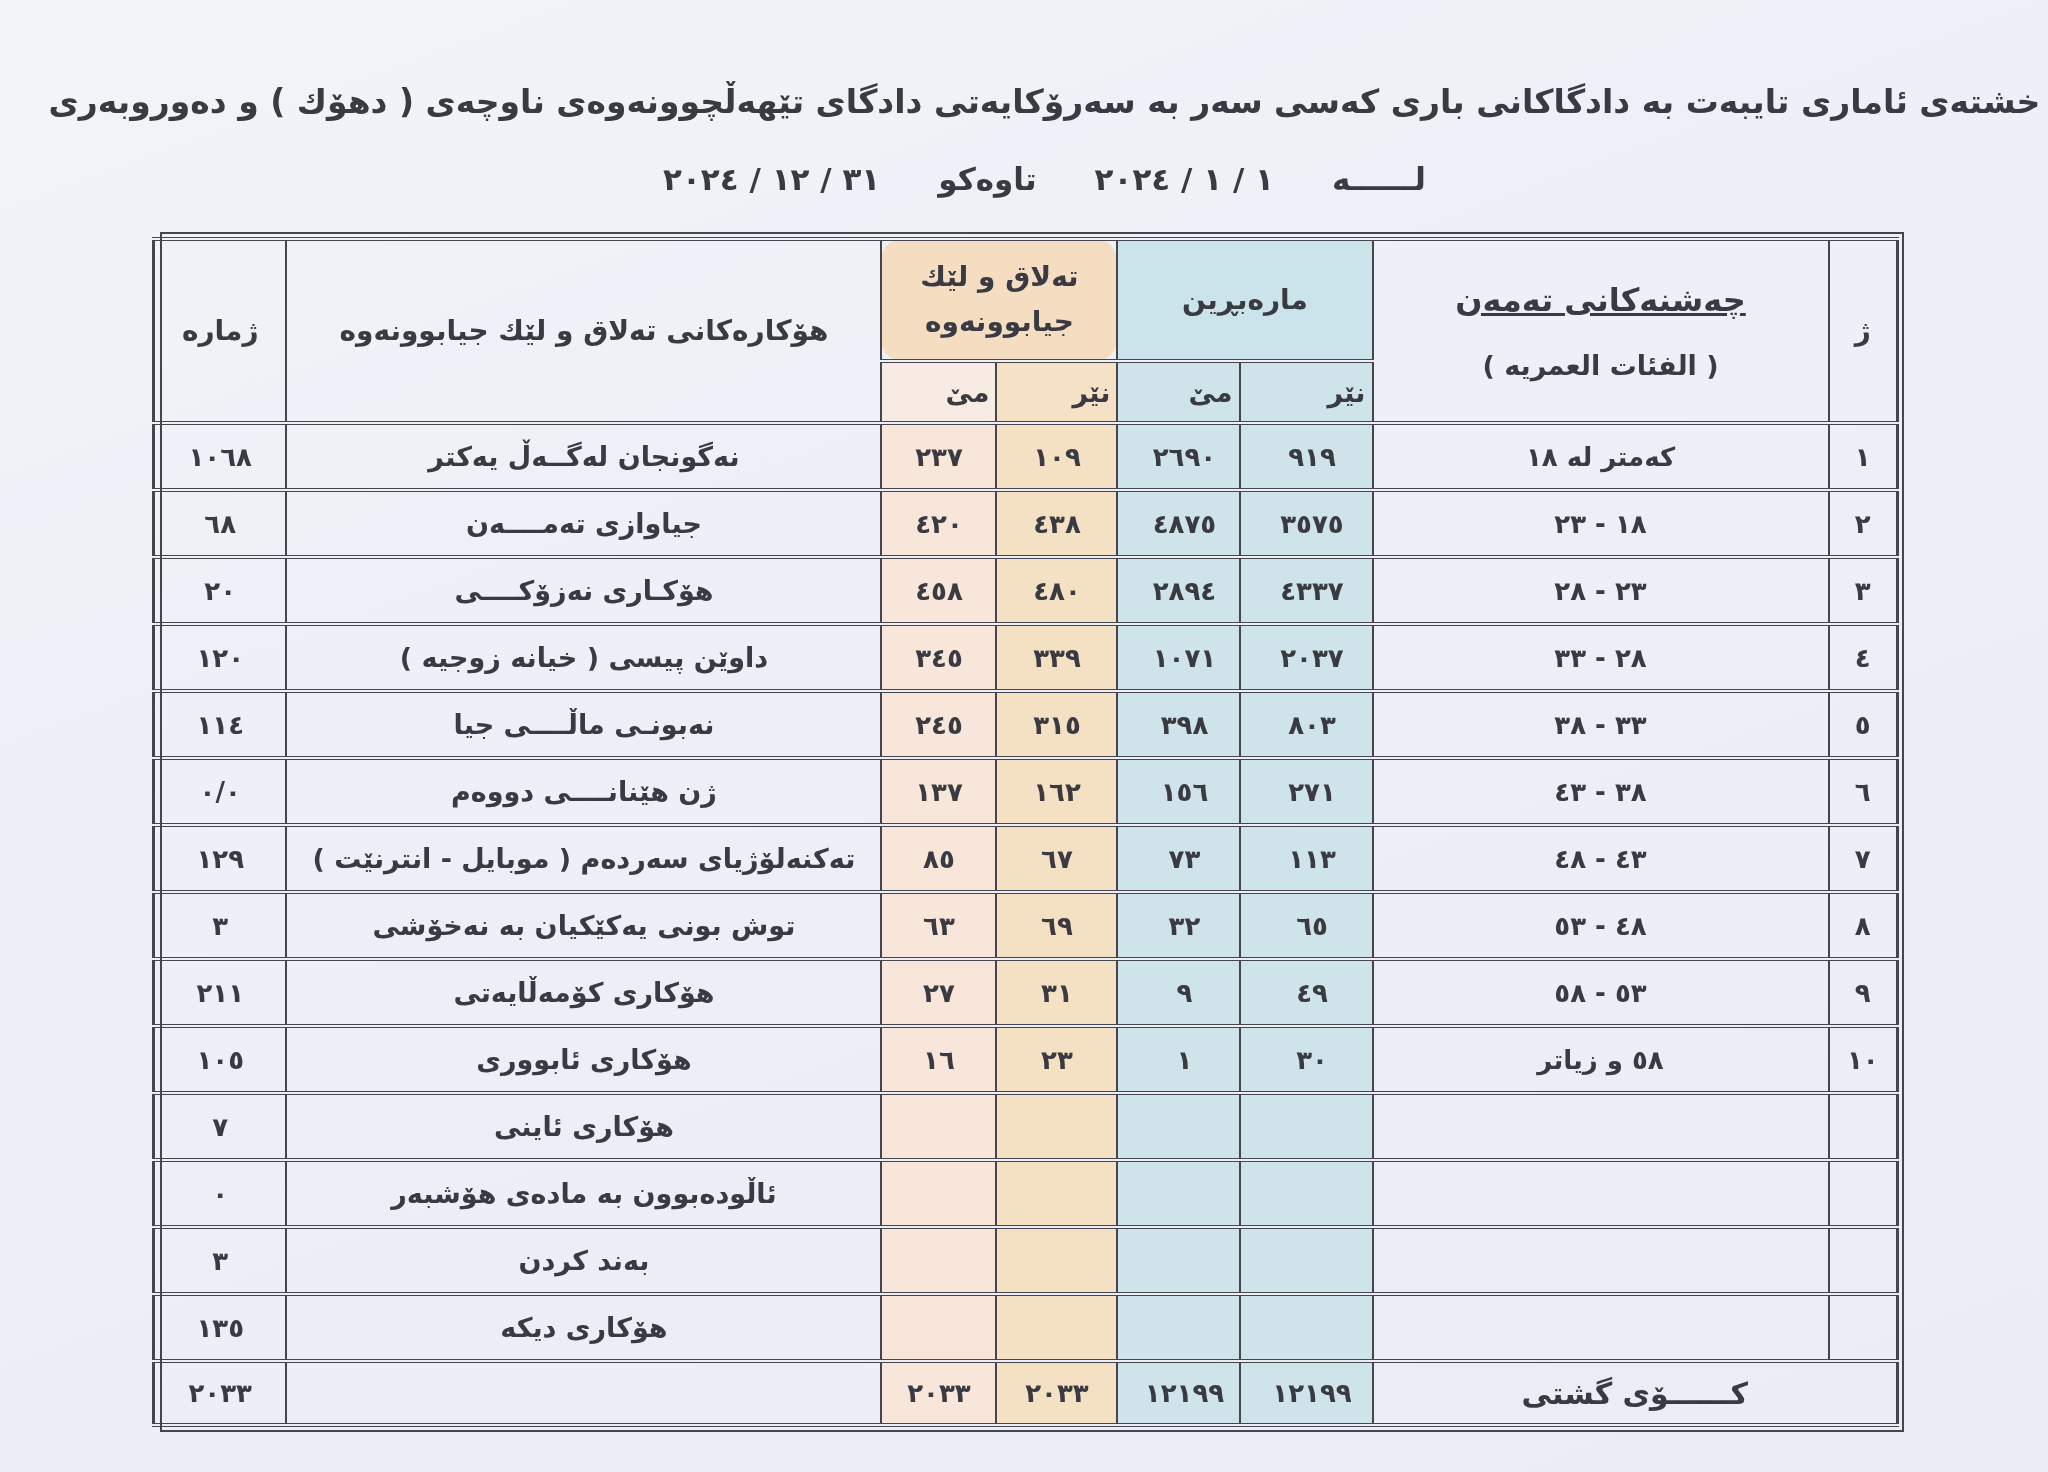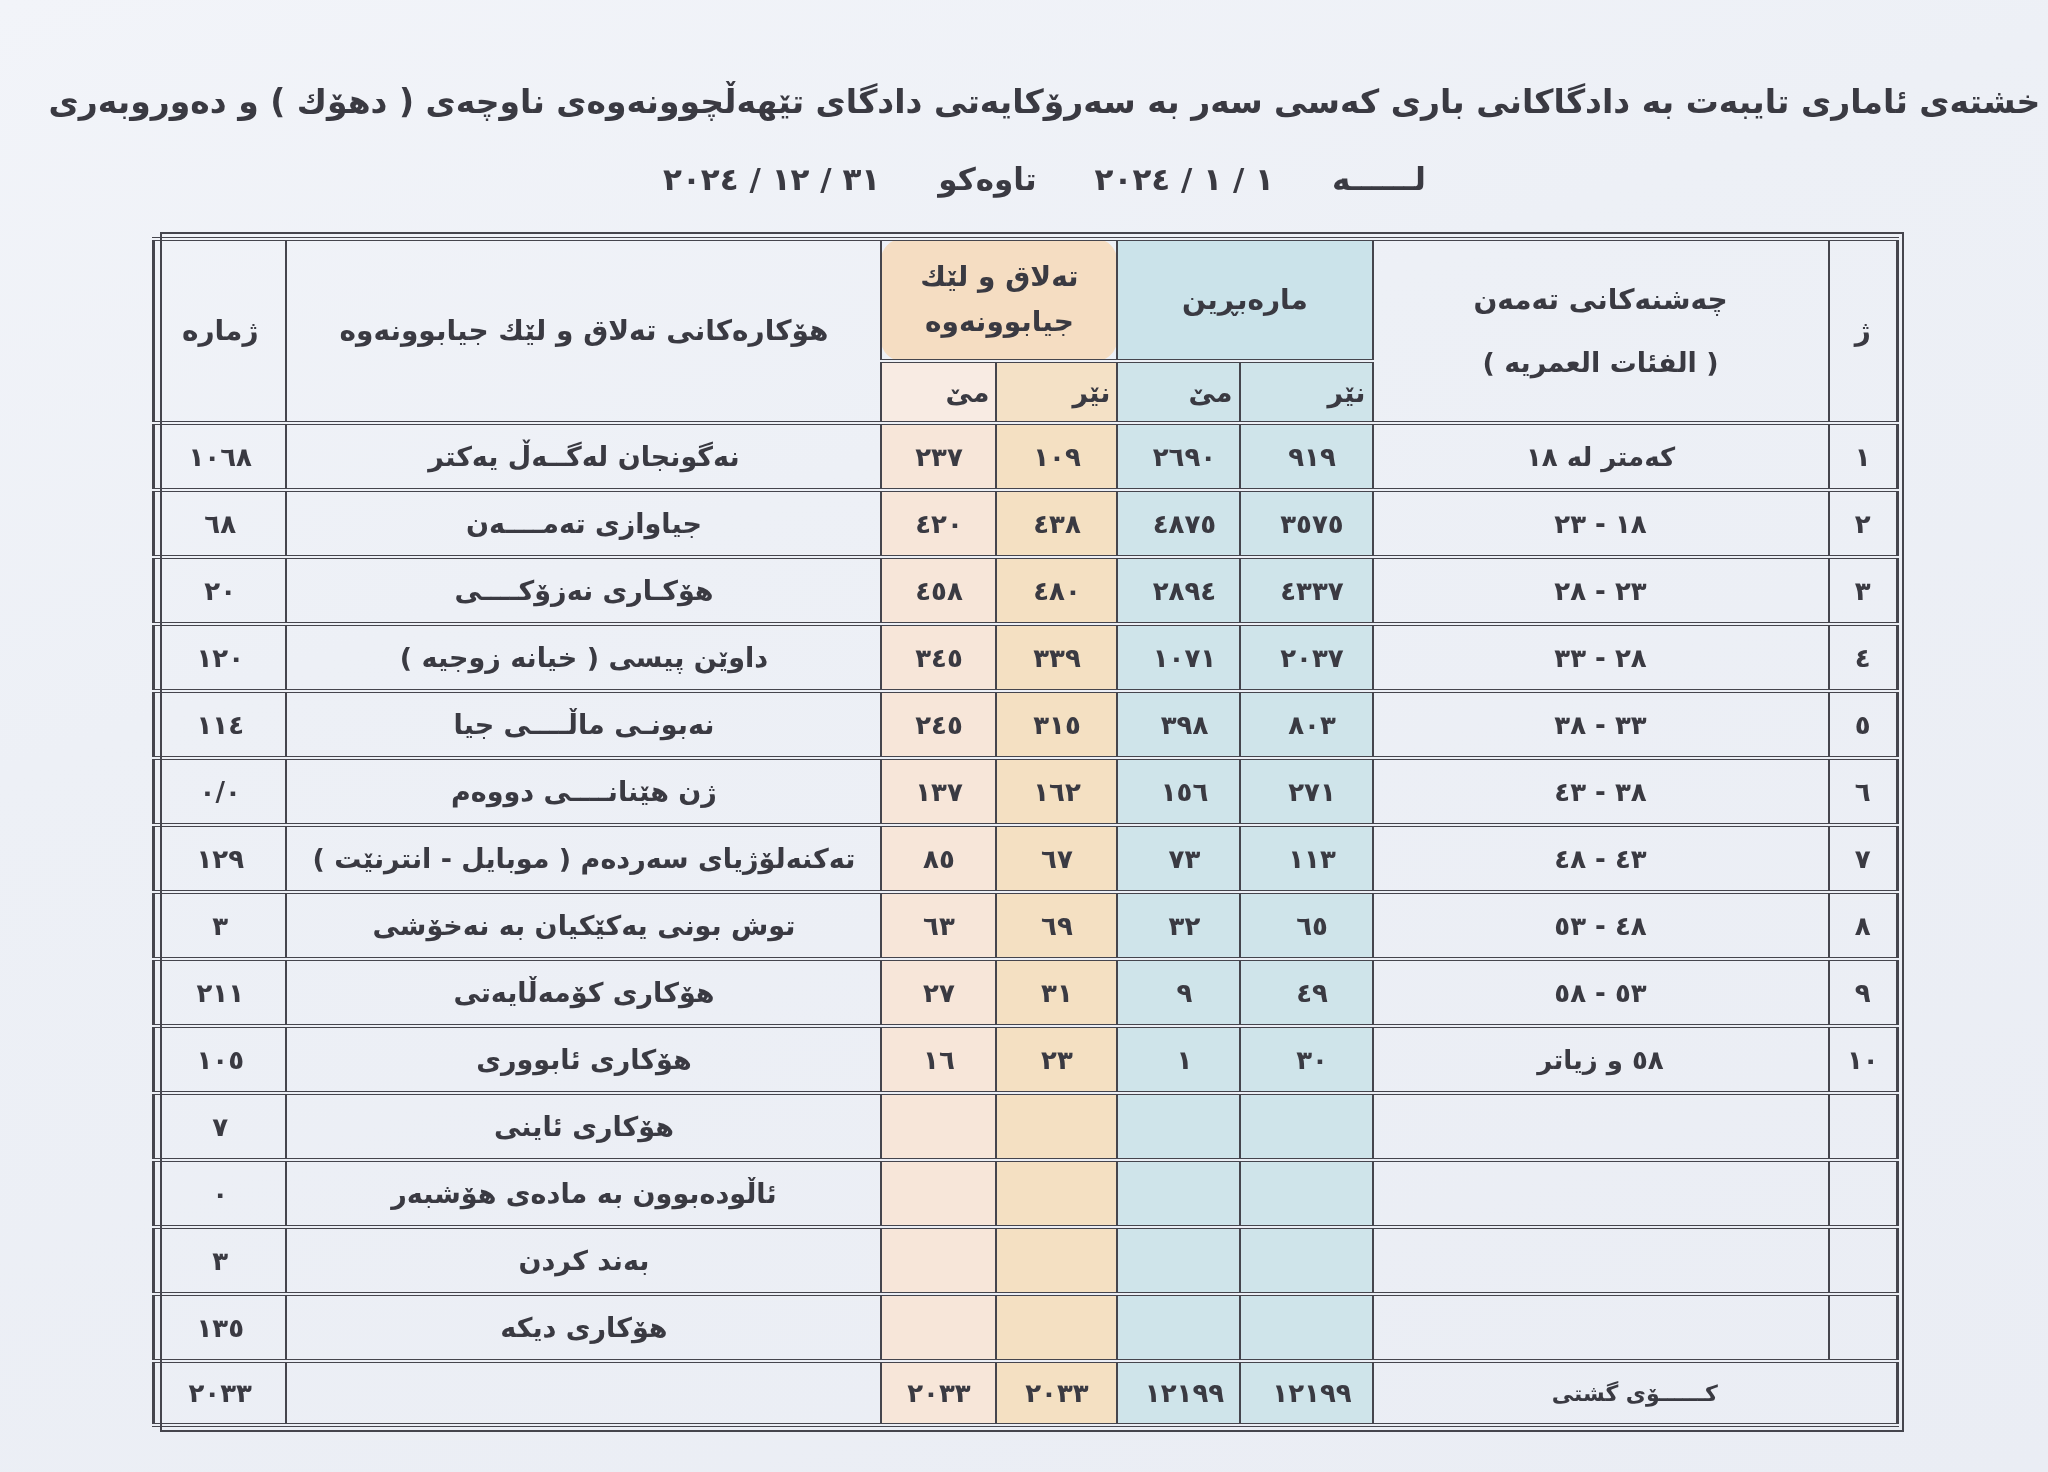--- a/index.html
+++ b/index.html
@@ -47,23 +47,23 @@
   .num,.seq,.count,.age{font-size:26px;letter-spacing:.5px;}
   .reason{font-size:27px;}
   .blue{background:var(--marriage_blue);padding-left:18px;}
   .peach{background:var(--divorce_male_peach);}
   .pink{background:var(--divorce_female_pink);}
   .h-mare{background:var(--header_marriage_blue);}
   .h-telaq{background:var(--header_divorce_peach);border-radius:21px;}
   .s-mare{background:var(--marriage_blue);}
   .s-telaq-m{background:var(--sub_divorce_male);}
   .s-telaq-f{background:var(--sub_divorce_female);}
-  .age-main{font-size:28px;}
+  .age-main{font-size:32px;text-decoration:underline;}
   .age-sub{margin-top:18px;font-size:27px;}
-  .total-label{font-size:22px;letter-spacing:.5px;}
+  .total-label{font-size:30px;letter-spacing:.5px;}
 </style>
 </head>
 <body>
 
 <div class="page">
 
   <header class="title-block">
     <div class="title-line1">خشتەی ئاماری تایبەت بە دادگاکانی باری کەسی سەر بە سەرۆکایەتی دادگای تێهەڵچوونەوەی ناوچەی ( دهۆك ) و دەوروبەری</div>
     <div class="title-line2">
       <span>لــــــە</span>

